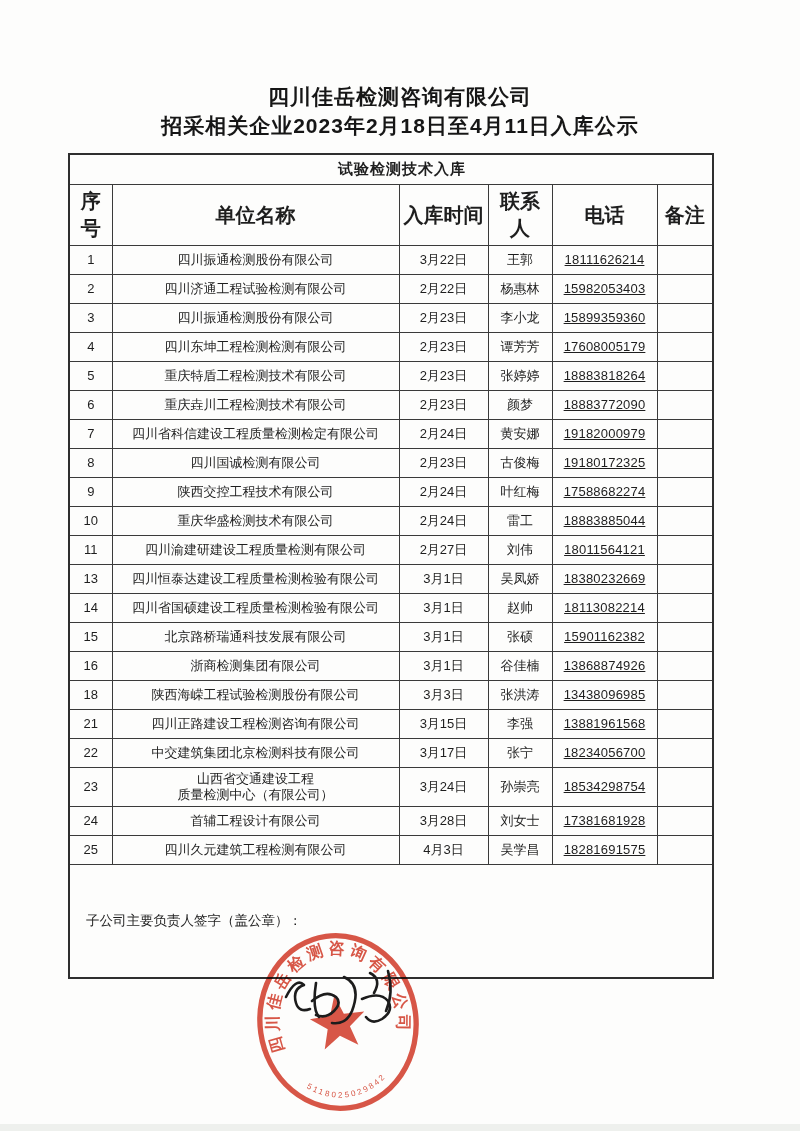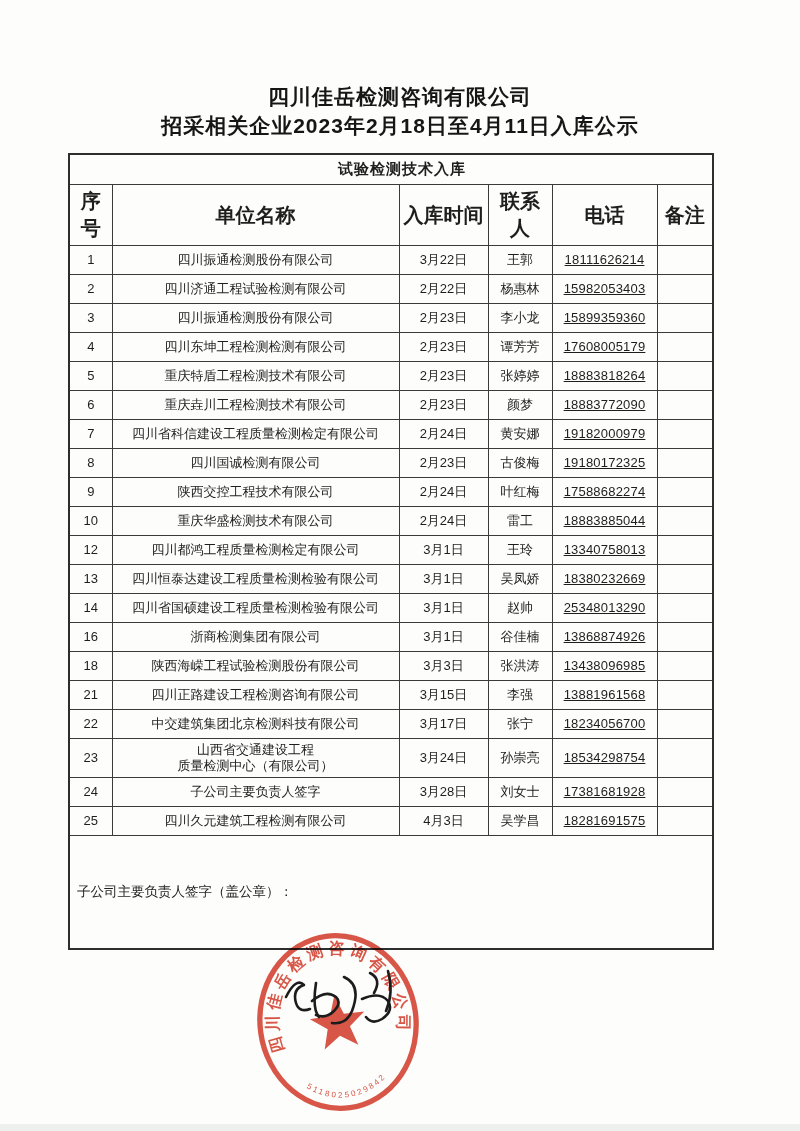--- a/index.html
+++ b/index.html
@@ -21,21 +21,21 @@
     padding:3px 2px;overflow:hidden;
   }
   tr.band-row th{height:23px;font-size:15px;font-weight:bold;letter-spacing:1px;padding-left:24px;}
   tr.header-row th{height:27px;font-size:20px;font-weight:bold;}
   tbody tr.data-row td{height:22px;font-size:13px;line-height:16px;}
   td.c-no{font-size:12px;}
   td.c-company, td.c-contact, td.c-phone{white-space:pre-line;}
   td.c-phone{font-size:13px;letter-spacing:0.2px;text-decoration:underline;}
   tr.sig-row td{
     height:106px;text-align:left;vertical-align:middle;
-    padding-left:7px;font-size:13.5px;
+    padding-left:16px;font-size:13.5px;
   }
   .stamp-wrap{
     position:absolute;left:252px;top:928px;width:172px;height:188px;
     mix-blend-mode:multiply;opacity:0.88;pointer-events:none;
   }
   .sig-wrap{
     position:absolute;left:278px;top:963px;width:132px;height:74px;
     pointer-events:none;
   }
   .scan-edge{position:absolute;left:0;bottom:0;width:800px;height:7px;background:#eef0ed;}
@@ -145,41 +145,49 @@
   </tr>
       <tr class="data-row">
     <td class="c-no">10</td>
     <td class="c-company">重庆华盛检测技术有限公司</td>
     <td class="c-date">2月24日</td>
     <td class="c-contact">雷工</td>
     <td class="c-phone">18883885044</td>
     <td class="c-note"></td>
   </tr>
       <tr class="data-row">
-    <td class="c-no">12</td>
-    <td class="c-company">四川都鸿工程质量检测检定有限公司</td>
-    <td class="c-date">3月1日</td>
-    <td class="c-contact">王玲</td>
-    <td class="c-phone">13340758013</td>
+    <td class="c-no">11</td>
+    <td class="c-company">四川渝建研建设工程质量检测有限公司</td>
+    <td class="c-date">2月27日</td>
+    <td class="c-contact">刘伟</td>
+    <td class="c-phone">18011564121</td>
     <td class="c-note"></td>
   </tr>
       <tr class="data-row">
     <td class="c-no">13</td>
     <td class="c-company">四川恒泰达建设工程质量检测检验有限公司</td>
     <td class="c-date">3月1日</td>
     <td class="c-contact">吴凤娇</td>
     <td class="c-phone">18380232669</td>
     <td class="c-note"></td>
   </tr>
       <tr class="data-row">
     <td class="c-no">14</td>
     <td class="c-company">四川省国硕建设工程质量检测检验有限公司</td>
     <td class="c-date">3月1日</td>
     <td class="c-contact">赵帅</td>
-    <td class="c-phone">25348013290</td>
+    <td class="c-phone">18113082214</td>
+    <td class="c-note"></td>
+  </tr>
+      <tr class="data-row">
+    <td class="c-no">15</td>
+    <td class="c-company">北京路桥瑞通科技发展有限公司</td>
+    <td class="c-date">3月1日</td>
+    <td class="c-contact">张硕</td>
+    <td class="c-phone">15901162382</td>
     <td class="c-note"></td>
   </tr>
       <tr class="data-row">
     <td class="c-no">16</td>
     <td class="c-company">浙商检测集团有限公司</td>
     <td class="c-date">3月1日</td>
     <td class="c-contact">谷佳楠</td>
     <td class="c-phone">13868874926</td>
     <td class="c-note"></td>
   </tr>
@@ -211,21 +219,21 @@
     <td class="c-no">23</td>
     <td class="c-company">山西省交通建设工程
 质量检测中心（有限公司）</td>
     <td class="c-date">3月24日</td>
     <td class="c-contact">孙崇亮</td>
     <td class="c-phone">18534298754</td>
     <td class="c-note"></td>
   </tr>
       <tr class="data-row">
     <td class="c-no">24</td>
-    <td class="c-company">子公司主要负责人签字</td>
+    <td class="c-company">首辅工程设计有限公司</td>
     <td class="c-date">3月28日</td>
     <td class="c-contact">刘女士</td>
     <td class="c-phone">17381681928</td>
     <td class="c-note"></td>
   </tr>
       <tr class="data-row">
     <td class="c-no">25</td>
     <td class="c-company">四川久元建筑工程检测有限公司</td>
     <td class="c-date">4月3日</td>
     <td class="c-contact">吴学昌</td>

